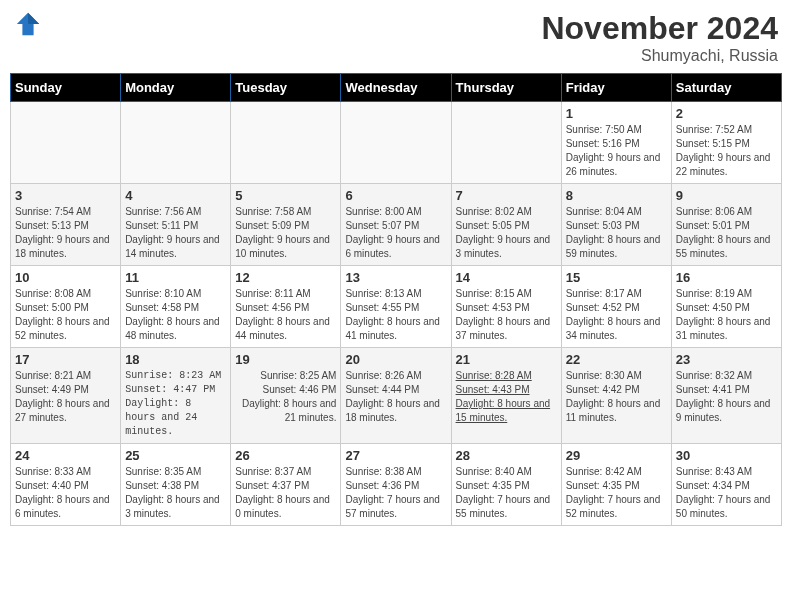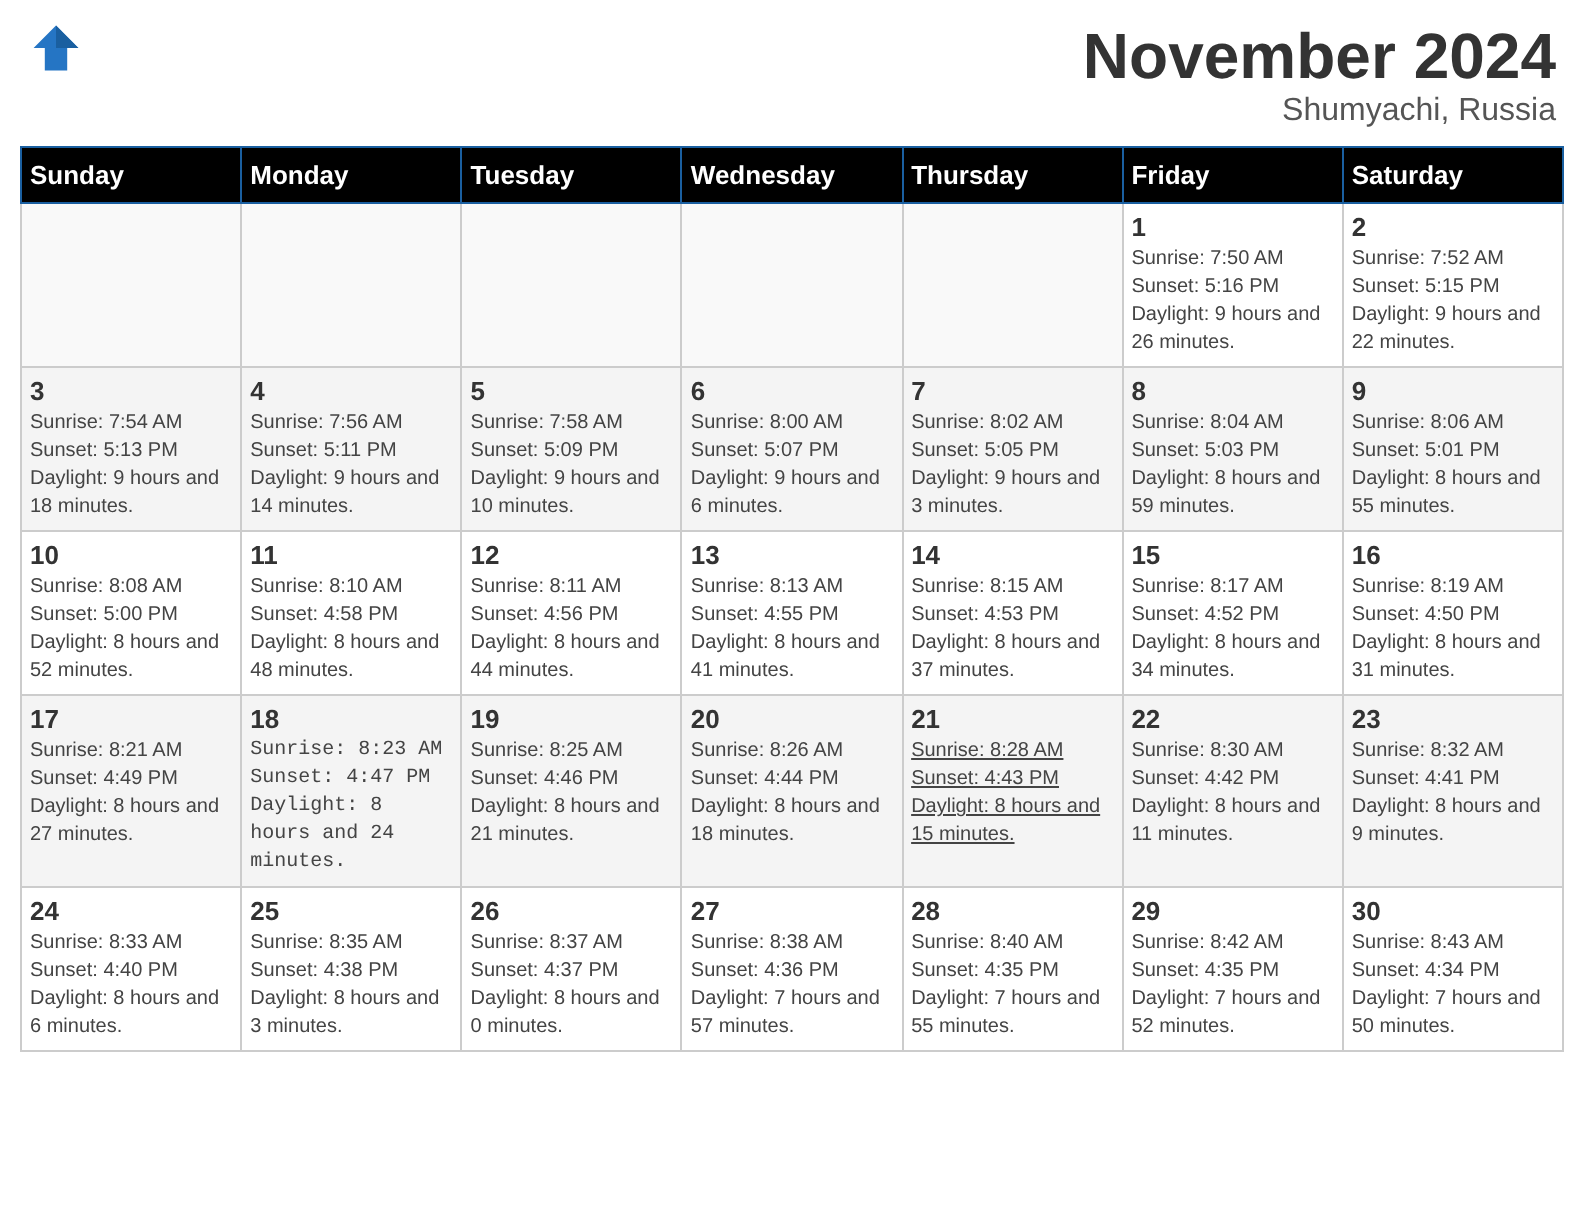--- a/index.html
+++ b/index.html
@@ -239,21 +239,21 @@
 Daylight: 8 hours and 27 minutes.</div>
         </td>
         <td>
           <span class="day-num">18</span>
           <div class="day-info" style="white-space: pre-line; font-family: Liberation Mono, monospace;">Sunrise: 8:23 AM
 Sunset: 4:47 PM
 Daylight: 8 hours and 24 minutes.</div>
         </td>
         <td>
           <span class="day-num">19</span>
-          <div class="day-info" style="white-space: pre-line;">Sunrise: 8:25 AM
+          <div class="day-info" style="white-space: pre-line; text-align: right;">Sunrise: 8:25 AM
 Sunset: 4:46 PM
 Daylight: 8 hours and 21 minutes.</div>
         </td>
         <td>
           <span class="day-num">20</span>
           <div class="day-info" style="white-space: pre-line;">Sunrise: 8:26 AM
 Sunset: 4:44 PM
 Daylight: 8 hours and 18 minutes.</div>
         </td>
         <td>

